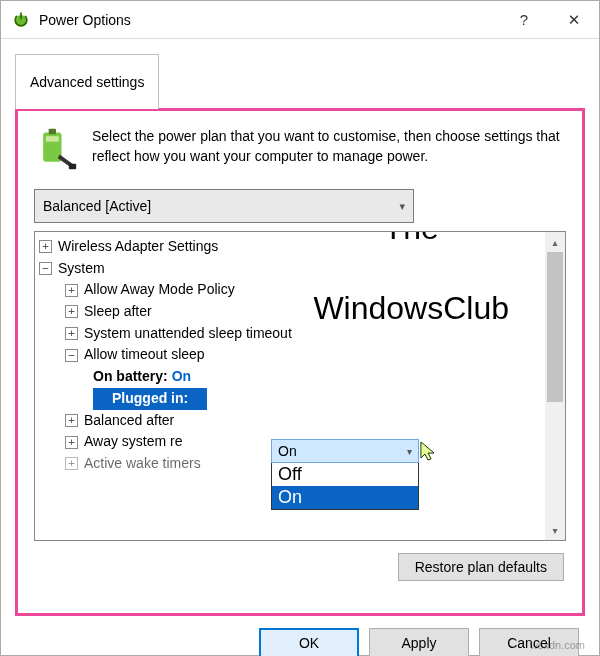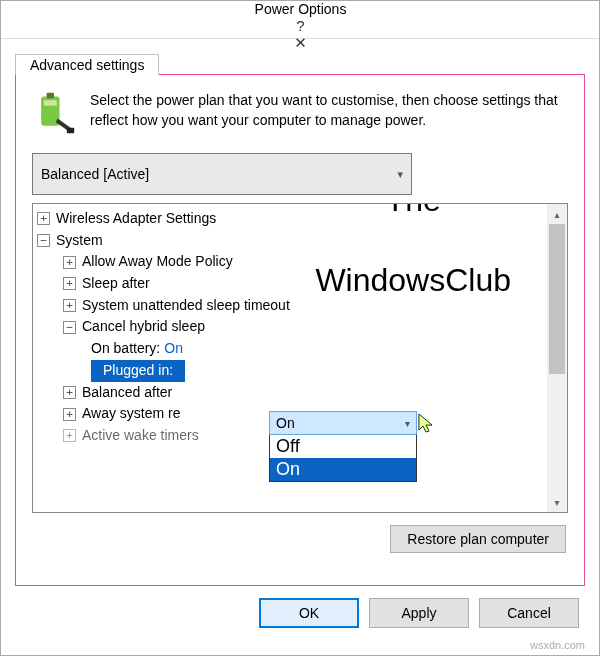--- a/index.html
+++ b/index.html
@@ -1,38 +1,38 @@
 <!DOCTYPE html>
 <html><head>
   <meta charset="utf-8">
   <style>
     * { box-sizing: border-box; font-family: 'Segoe UI', Tahoma, sans-serif; }
     body { margin: 0; background: #fff; width: 600px; height: 656px; overflow: hidden; }
     .dialog { width: 600px; height: 656px; border: 1px solid #aaa; background: #fff; position: relative; }
-    .titlebar { height: 38px; display: flex; align-items: center; padding: 0 9px 0 10px; border-bottom: 1px solid #ddd; flex-direction: column; }
+    .titlebar { height: 38px; display: flex; align-items: center; padding: 0 0 0 10px; border-bottom: 1px solid #ddd; }
     .titlebar-icon { width: 20px; height: 20px; margin-right: 8px; }
     .titlebar-text { font-size: 14px; flex: 1; }
     .titlebar-btn { width: 50px; height: 38px; display: flex; align-items: center; justify-content: center; font-size: 15px; color: #333; }
     .client { padding: 14px 14px 0 14px; }
     .tabs { display: flex; }
-    .tab { padding: 2px 14px; font-size: 14px; border: 1px solid #c0c0c0; border-bottom: none; background: #fff; position: relative; top: 1px; z-index: 2; }
-    .tab-panel { border: 1px solid #ec4899; padding: 16px; position: relative; }
+    .tab { padding: 19px 14px; font-size: 14px; border: 1px solid #c0c0c0; border-bottom: none; background: #fff; position: relative; top: 1px; z-index: 2; }
+    .tab-panel { border: 3px solid #ec4899; padding: 16px; position: relative; }
     .description-row { display: flex; align-items: flex-start; margin-bottom: 18px; }
     .battery-icon { width: 44px; height: 44px; margin-right: 14px; flex-shrink: 0; }
     .description-text { font-size: 14px; line-height: 1.4; color: #000; }
-    .plan-select { width: 380px; height: 42px; border: 1px solid #7a7a7a; background: #e9e9e9; display: flex; align-items: center; padding: 0 8px; font-size: 14px; justify-content: space-between; margin-bottom: 8px; }
+    .plan-select { width: 380px; height: 34px; border: 1px solid #7a7a7a; background: #e9e9e9; display: flex; align-items: center; padding: 0 8px; font-size: 14px; justify-content: space-between; margin-bottom: 8px; }
     .plan-select .chev { font-size: 11px; color: #555; }
     .tree-box { border: 1px solid #828790; height: 310px; position: relative; overflow: hidden; background: #fff; }
     .tree-inner { padding: 4px 0 4px 4px; font-size: 14px; line-height: 1.55; }
     .tree-row { display: flex; align-items: center; white-space: nowrap; }
     .expander { width: 13px; height: 13px; border: 1px solid #8a8a8a; display: inline-flex; align-items: center; justify-content: center; font-size: 11px; line-height: 1; margin-right: 6px; background: #fff; color: #555; font-family: monospace; }
     .indent1 { padding-left: 26px; }
-    .indent2 { padding-left: 54px; }
+    .indent2 { padding-left: 54px; font-weight: bold; }
     .val-link { color: #0066cc; margin-left: 4px; }
-    .selected-label { background: #0a64c4; color: #fff; padding: 0 12px; }
+    .selected-label { background: #0a64c4; color: #fff; padding: 0 19px; }
     .combo-open { position: absolute; left: 236px; top: 207px; width: 148px; }
     .combo-selected { height: 24px; background: #cde8ff; border: 1px solid #6ba8e0; display: flex; align-items: center; padding: 0 6px; font-size: 14px; justify-content: space-between; }
     .combo-list { border: 1px solid #333; border-top: none; background: #fff; }
     .combo-opt { padding: 1px 6px; font-size: 18px; }
     .combo-opt.hl { background: #0a64c4; color: #fff; }
     .scrollbar { position: absolute; right: 0; top: 0; bottom: 0; width: 20px; background: #f0f0f0; }
     .scroll-btn { height: 20px; display: flex; align-items: center; justify-content: center; background: #f0f0f0; color: #666; font-size: 10px; }
     .scroll-thumb { position: absolute; left: 2px; right: 2px; top: 20px; height: 150px; background: #c2c2c2; }
     .restore-row { display: flex; justify-content: flex-end; padding: 12px 2px 16px 0; }
     .restore-btn { padding: 5px 16px; font-size: 14px; border: 1px solid #adadad; background: #e1e1e1; }
@@ -103,21 +103,21 @@
           <div class="tree-row indent1">
             <span class="expander">+</span>
             <span>Sleep after</span>
           </div>
           <div class="tree-row indent1">
             <span class="expander">+</span>
             <span>System unattended sleep timeout</span>
           </div>
           <div class="tree-row indent1">
             <span class="expander">−</span>
-            <span>Cancel hybrid sleep</span>
+            <span>Allow timeout sleep</span>
           </div>
           <div class="tree-row indent2">
             <span>On battery:</span>
             <span class="val-link">On</span>
           </div>
           <div class="tree-row indent2">
             <span class="selected-label">Plugged in:</span>
           </div>
           <div class="tree-row indent1">
             <span class="expander">+</span>
@@ -155,21 +155,21 @@
           <div class="scroll-btn" style="position:absolute;bottom:0;left:0;right:0">▾</div>
         </div>
 
         <div class="watermark">
           <div class="l1">The</div>
           <div class="l2">WindowsClub</div>
         </div>
       </div>
 
       <div class="restore-row">
-        <button class="restore-btn">Restore plan computer</button>
+        <button class="restore-btn">Restore plan defaults</button>
       </div>
     </div>
   </div>
 
   <div class="bottom-buttons">
     <button class="btn default">OK</button>
     <button class="btn">Apply</button>
     <button class="btn">Cancel</button>
   </div>
 

